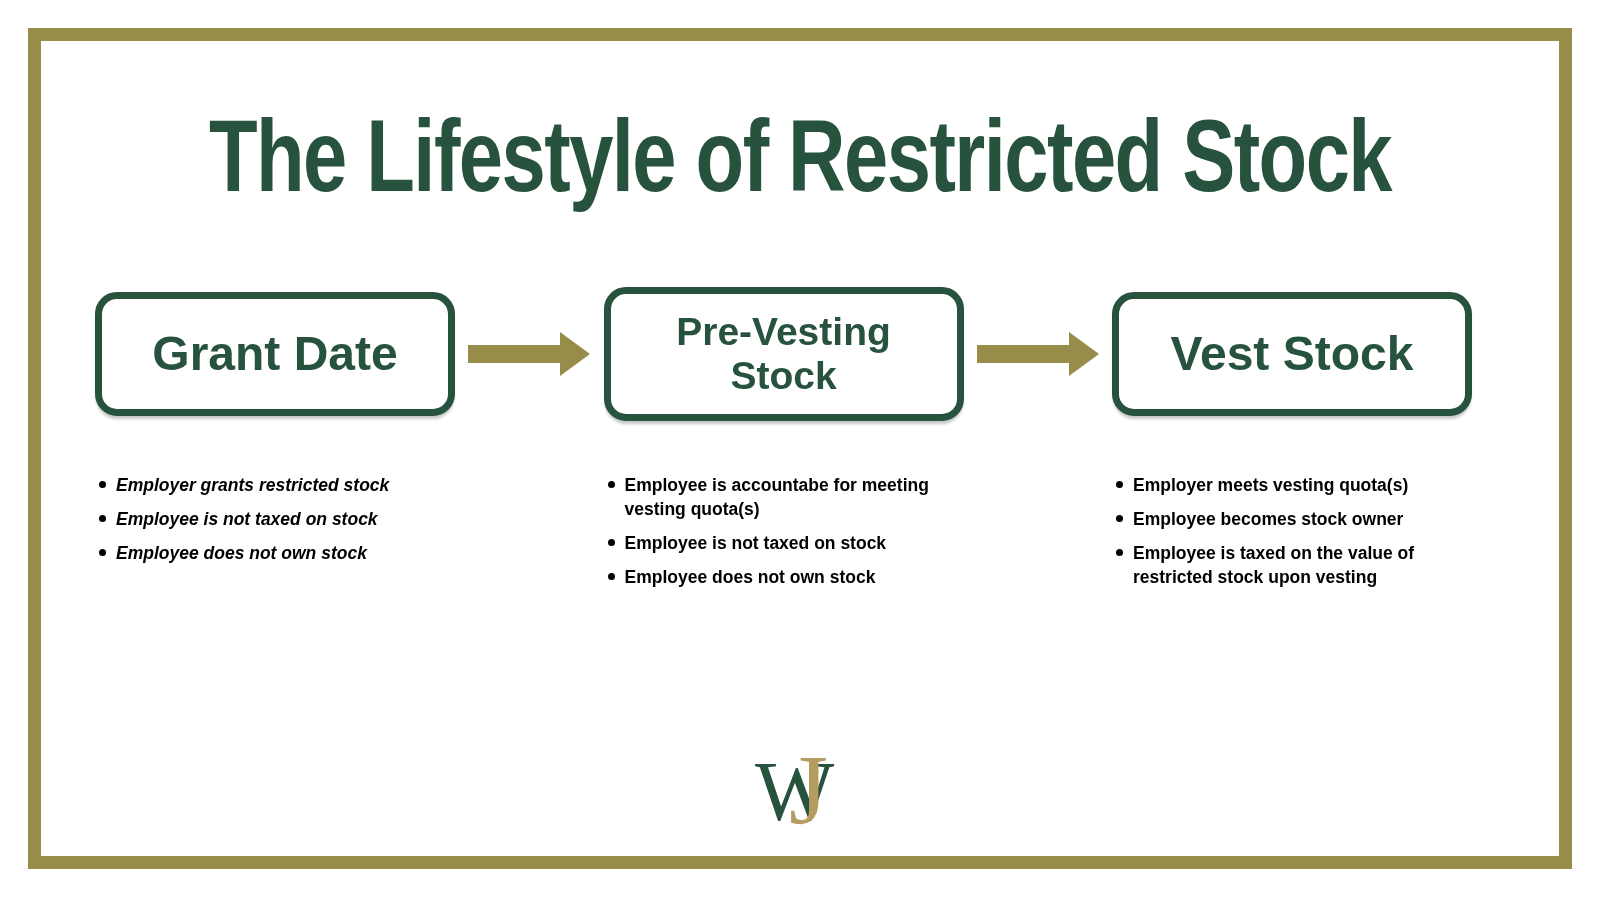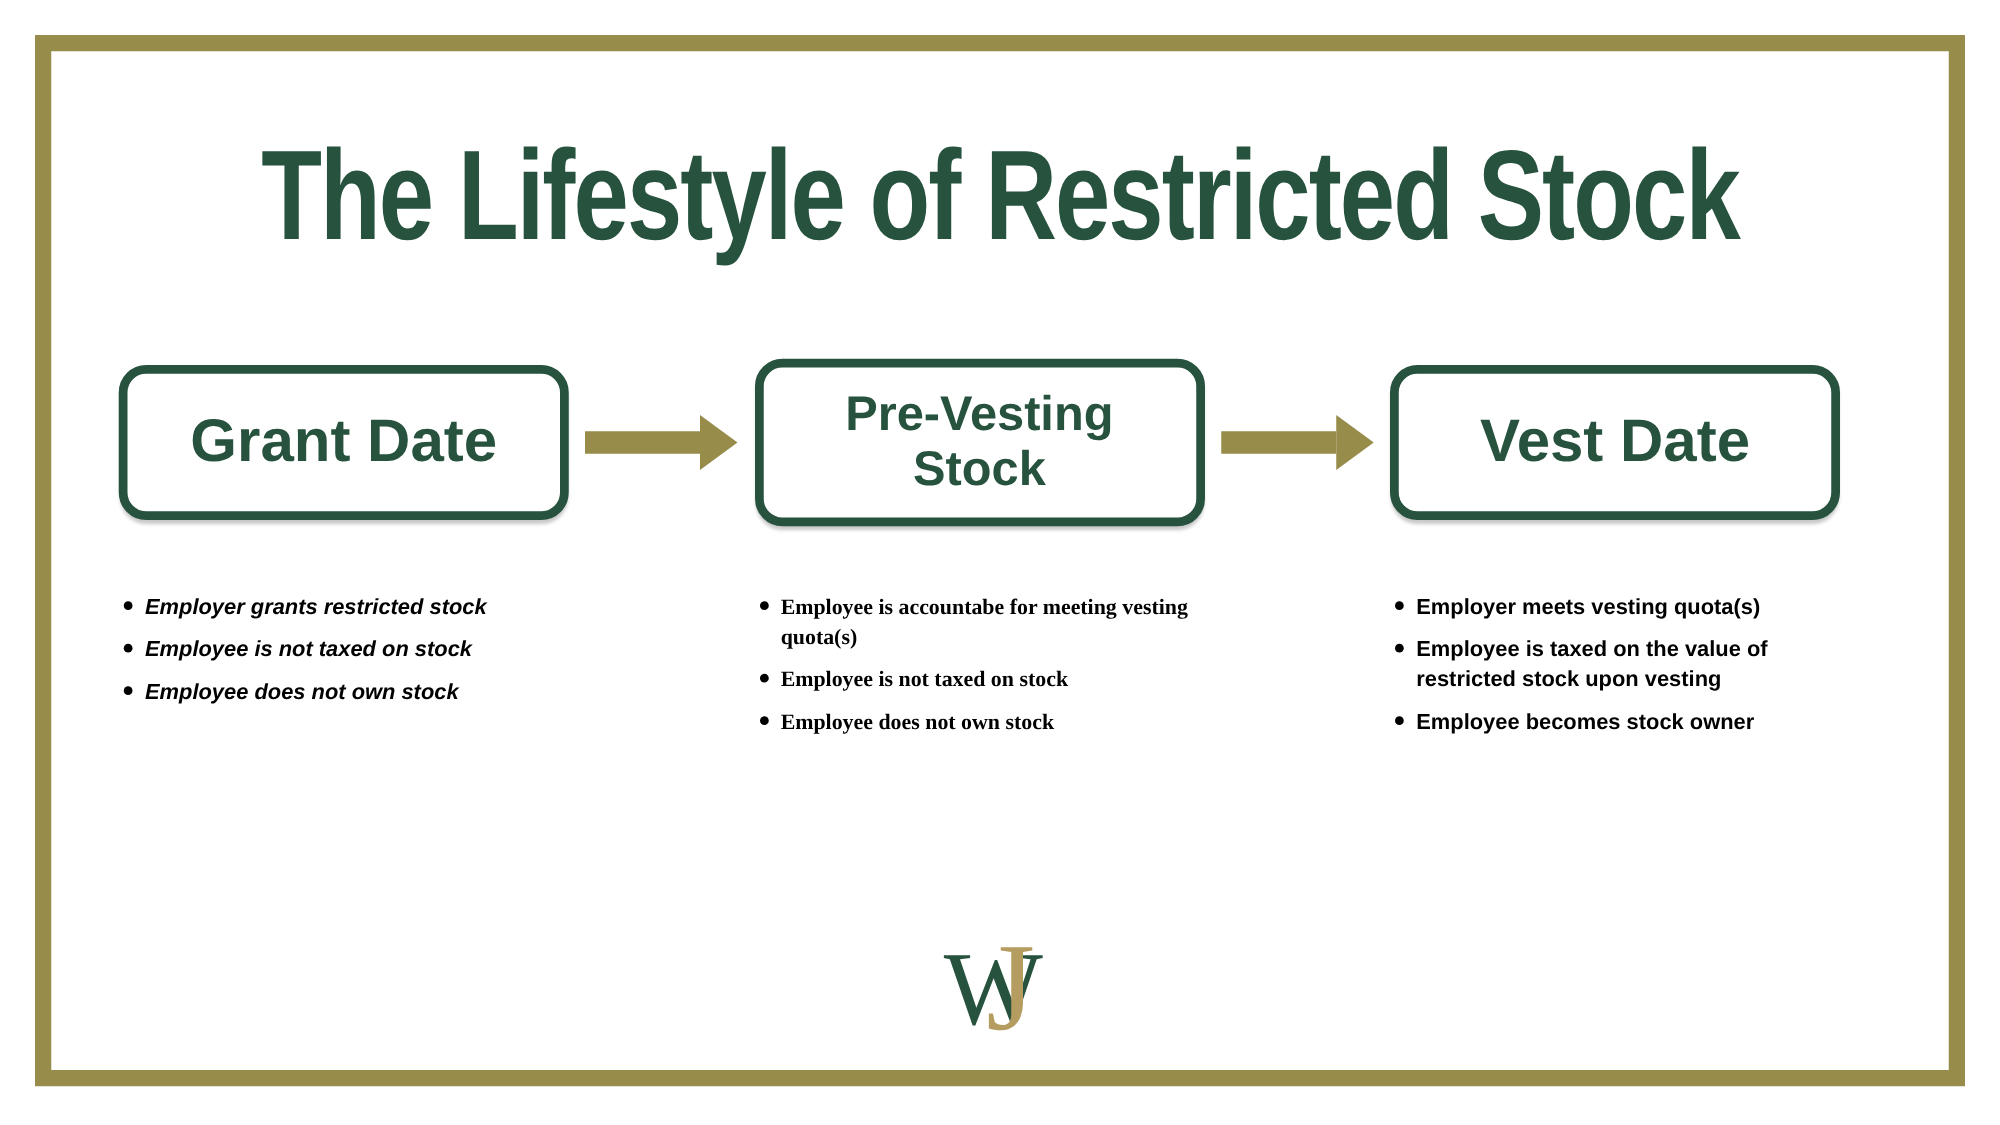--- a/index.html
+++ b/index.html
@@ -147,39 +147,39 @@
   <div class="stage-box tall" style="grid-column:3; grid-row:1;">
     <span>Pre-Vesting Stock</span>
   </div>
 
   <div class="arrow" style="grid-column:4; grid-row:1;">
     <div class="arrow-shaft"></div>
     <div class="arrow-head"></div>
   </div>
 
   <div class="stage-box" style="grid-column:5; grid-row:1;">
-    <span>Vest Date</span>
+    <span>Vest Stock</span>
   </div>
 
   <ul class="bullets" style="grid-column:1; grid-row:2;font-style:italic;">
     <li>
       <span class="dot"></span>
       <span>Employer grants restricted stock</span>
     </li>
     <li>
       <span class="dot"></span>
       <span>Employee is not taxed on stock</span>
     </li>
     <li>
       <span class="dot"></span>
       <span>Employee does not own stock</span>
     </li>
   </ul>
 
-  <ul class="bullets" style="grid-column:3; grid-row:2;font-family:Liberation Serif, serif;">
+  <ul class="bullets" style="grid-column:3; grid-row:2;">
     <li>
       <span class="dot"></span>
       <span>Employee is accountabe for meeting vesting quota(s)</span>
     </li>
     <li>
       <span class="dot"></span>
       <span>Employee is not taxed on stock</span>
     </li>
     <li>
       <span class="dot"></span>
@@ -187,25 +187,25 @@
     </li>
   </ul>
 
   <ul class="bullets" style="grid-column:5; grid-row:2;">
     <li>
       <span class="dot"></span>
       <span>Employer meets vesting quota(s)</span>
     </li>
     <li>
       <span class="dot"></span>
+      <span>Employee becomes stock owner</span>
+    </li>
+    <li>
+      <span class="dot"></span>
       <span>Employee is taxed on the value of restricted stock upon vesting</span>
-    </li>
-    <li>
-      <span class="dot"></span>
-      <span>Employee becomes stock owner</span>
     </li>
   </ul>
 
 </div>
 
 <div class="logo">
   <span class="logo-w">W</span>
   <span class="logo-j">J</span>
 </div>
 

